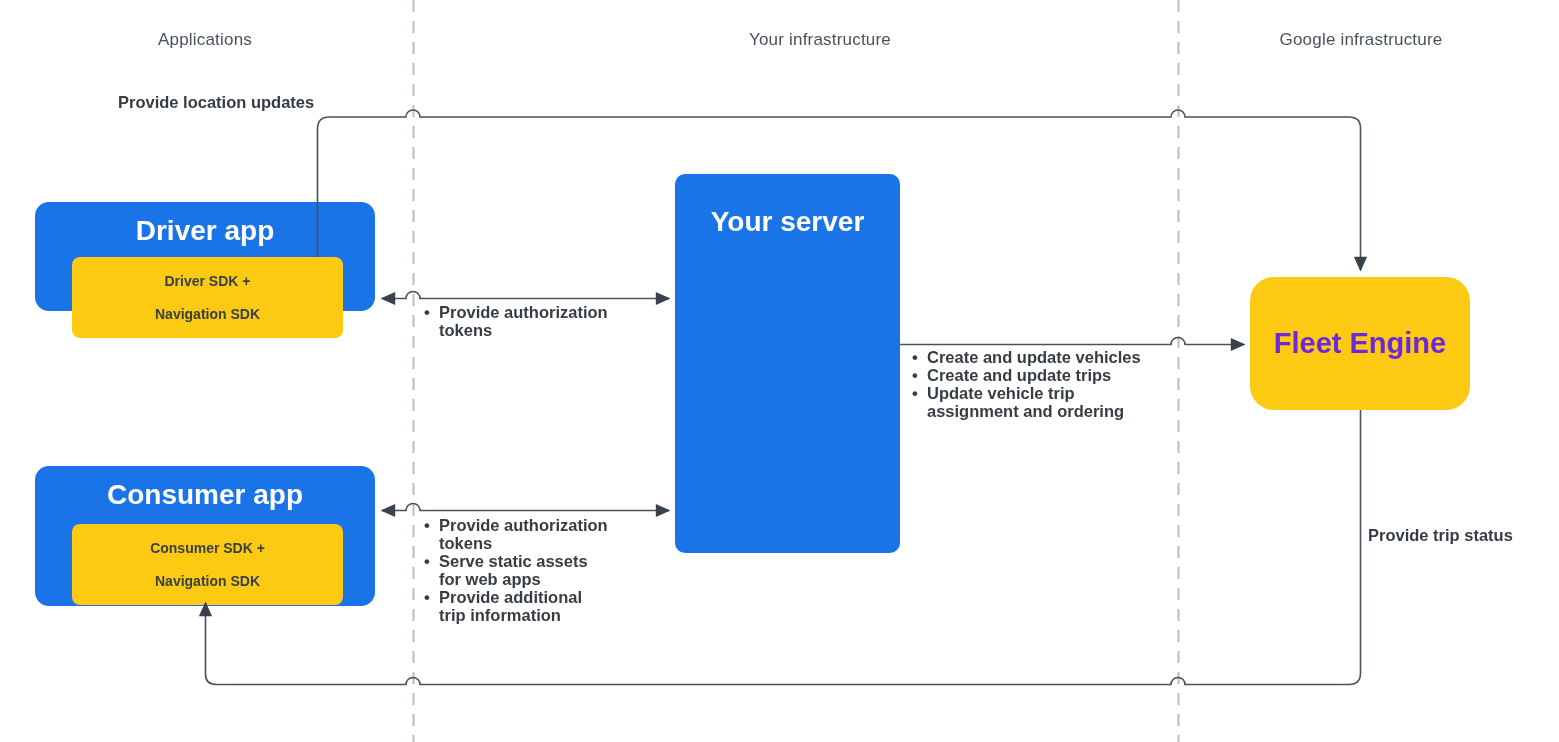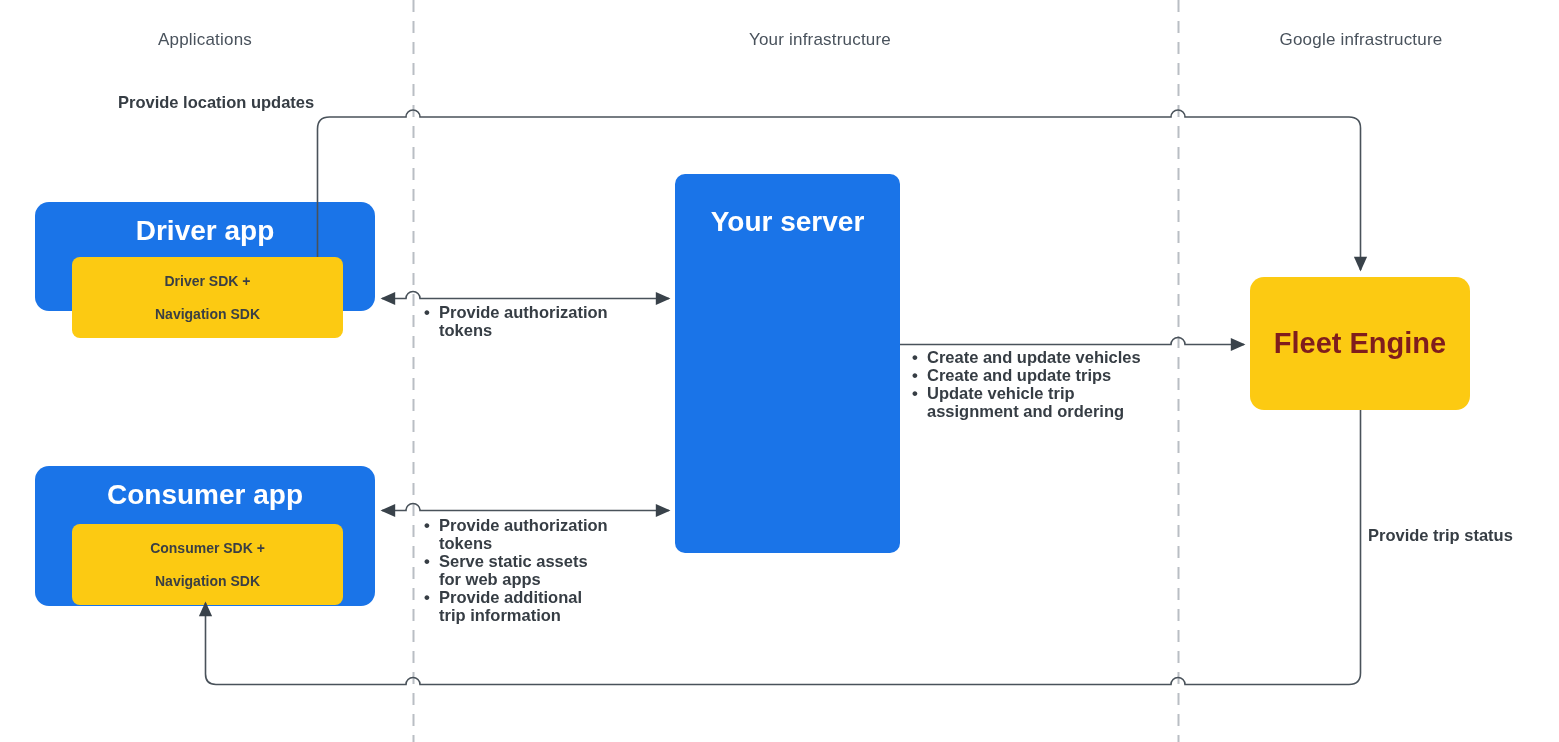--- a/index.html
+++ b/index.html
@@ -58,27 +58,27 @@
   .driver-app   { left: 35px;  top: 202px; width: 340px; height: 109px; }
   .driver-sdk   { left: 37px;  top: 55px;  width: 271px; height: 81px; }
   .consumer-app { left: 35px;  top: 466px; width: 340px; height: 140px; }
   .consumer-sdk { left: 37px;  top: 58px;  width: 271px; height: 81px; }
   .your-server  { left: 675px; top: 174px; width: 225px; height: 379px; border-radius: 10px; }
   .your-server .box-title { padding-top: 32px; }
   .fleet-engine {
     position: absolute;
     left: 1250px; top: 277px; width: 220px; height: 133px;
     background: var(--yellow, #fcca12);
-    border-radius: 14px;
+    border-radius: 24px;
     display: flex;
     align-items: center;
     justify-content: center;
     font-weight: bold;
     font-size: 29px;
-    color: #7f1d1d;
+    color: #6d28d9;
   }
 
   
   .edge-label {
     position: absolute;
     font-weight: bold;
     font-size: 16.5px;
     color: var(--label-text, #363d44);
     z-index: 3;
   }

